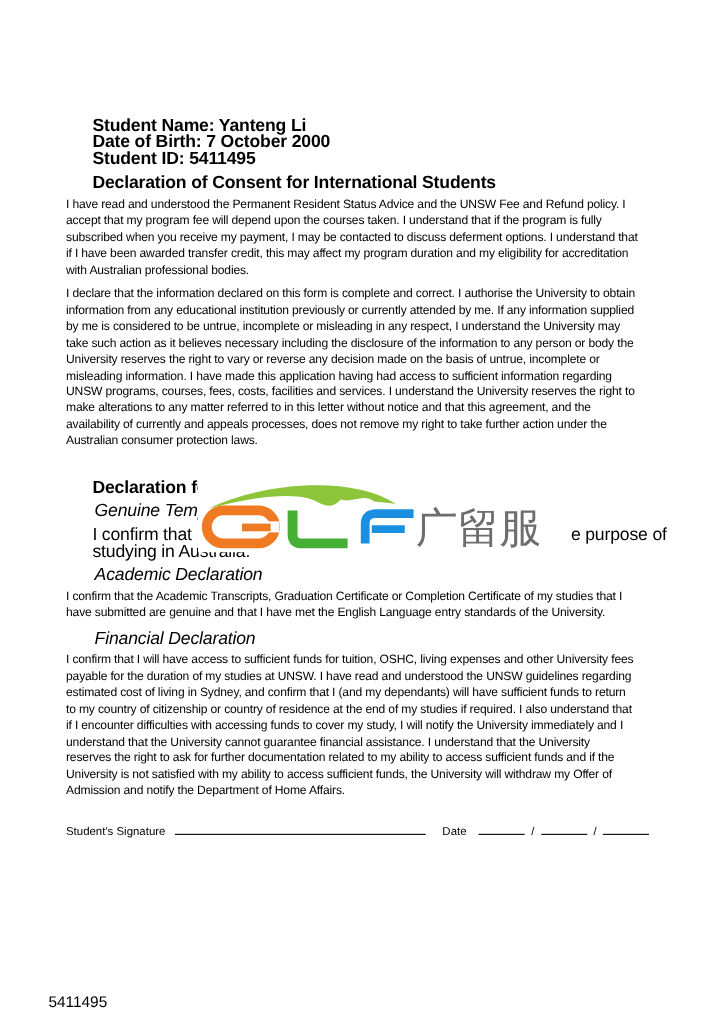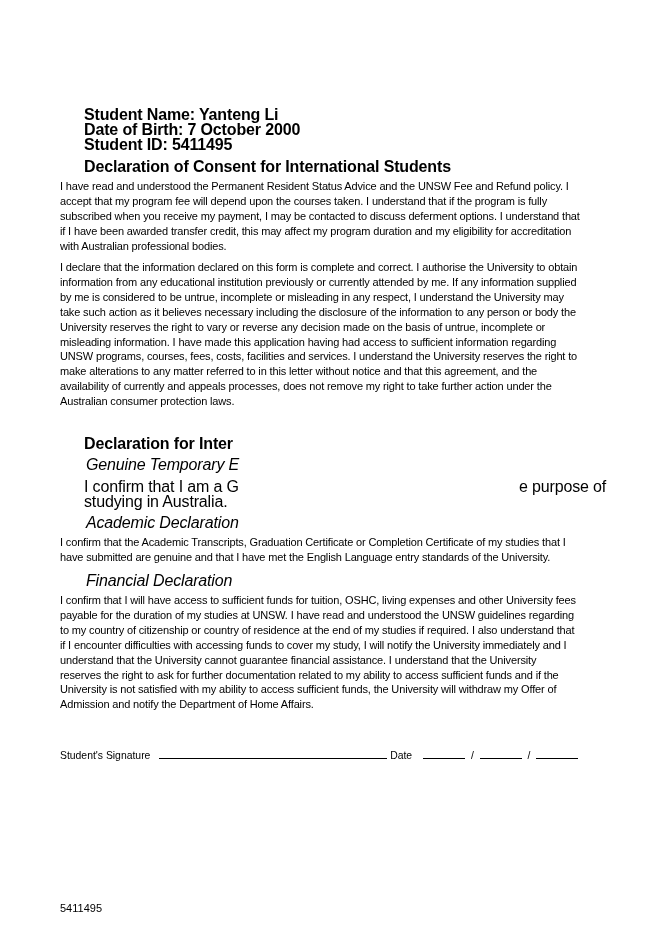--- a/index.html
+++ b/index.html
@@ -7,21 +7,21 @@
          font-family: "Liberation Sans", sans-serif; color: #000; }
   .page { position: absolute; left: 0; top: 0; width: 662px; height: 936px; background: #fff; }
   .txt { position: absolute; left: 60px; width: 545px; font-size: 11px; line-height: 14.9px; letter-spacing: -0.15px; }
   .bold { font-weight: bold; font-size: 10.4px; }
   .ital { font-style: italic; font-size: 10.4px; }
   .line { position: absolute; left: 60px; font-size: 16px; white-space: nowrap; letter-spacing: -0.15px; margin-left: 24px; }
   .para .ln { display: block; white-space: nowrap; }
   .sig-row { position: absolute; left: 60px; top: 748px; font-size: 10.4px; white-space: nowrap; }
   .sig-row span { display: inline-block; }
   .blank { display: inline-block; border-bottom: 1px solid #000; height: 10px; vertical-align: baseline; }
-  .footer-id { position: absolute; left: 60px; top: 902px; font-size: 11px; }
+  .footer-id { position: absolute; left: 44px; top: 902px; font-size: 14px; }
   .logo { position: absolute; left: 180px; top: 436px; width: 310px; height: 66px; background: #fff; }
 </style>
 </head>
 <body>
 
 <div class="page">
 
   <div class="line bold" style="top:106px;">Student Name: Yanteng  Li</div>
   <div class="line bold" style="top:121px;">Date of Birth: 7 October 2000</div>
   <div class="line bold" style="top:136px;">Student ID: 5411495</div>
@@ -58,34 +58,50 @@
   <div class="line ital" style="top:514px; left:62px;">Academic Declaration</div>
   <div class="txt para" style="top:535px;">
     <span class="ln">I confirm that the Academic Transcripts, Graduation Certificate or Completion Certificate of my studies that I</span>
     <span class="ln">have submitted are genuine and that I have met the English Language entry standards of the University.</span>
   </div>
 
   <div class="line ital" style="top:572px; left:62px;">Financial Declaration</div>
   <div class="txt para" style="top:593px;">
     <span class="ln">I confirm that I will have access to sufficient funds for tuition, OSHC, living expenses and other University fees</span>
     <span class="ln">payable for the duration of my studies at UNSW. I have read and understood the UNSW guidelines regarding</span>
+    <span class="ln">estimated cost of living in Sydney, and confirm that I (and my dependants) will have sufficient funds to return</span>
     <span class="ln">to my country of citizenship or country of residence at the end of my studies if required. I also understand that</span>
     <span class="ln">if I encounter difficulties with accessing funds to cover my study, I will notify the University immediately and I</span>
     <span class="ln">understand that the University cannot guarantee financial assistance. I understand that the University</span>
     <span class="ln">reserves the right to ask for further documentation related to my ability to access sufficient funds and if the</span>
     <span class="ln">University is not satisfied with my ability to access sufficient funds, the University will withdraw my Offer of</span>
     <span class="ln">Admission and notify the Department of Home Affairs.</span>
   </div>
 
   <div class="sig-row">
     <span>Student's Signature</span>
     <span class="blank" style="width:228px; margin-left:6px;"></span>
-    <span style="margin-left:0;">Date</span>
+    <span style="margin-left:12px;">Date</span>
     <span class="blank" style="width:42px; margin-left:8px;"></span>
     <span style="margin:0 3px;">/</span>
     <span class="blank" style="width:42px;"></span>
     <span style="margin:0 3px;">/</span>
     <span class="blank" style="width:42px;"></span>
   </div>
 
   <div class="footer-id">5411495</div>
 
+  <div class="logo">
+    <svg width="310" height="66" viewBox="0 0 310 66">
+      <path d="M10 26 C 60 2, 140 -4, 180 22 L 160 20 C 150 12, 140 22, 130 18 C 118 30, 112 20, 100 17 C 80 12, 50 16, 10 26 Z" fill="#8cc43a"></path>
+
+      <rect x="8" y="28" width="62" height="30" rx="15" fill="none" stroke="#f07a22" stroke-width="9"></rect>
+      <rect x="40" y="38" width="34" height="10" fill="#ffffff"></rect>
+      <rect x="40" y="40" width="26" height="7" fill="#f07a22"></rect>
+
+      <path d="M86 28 L86 50 Q86 58 94 58 L136 58" fill="none" stroke="#45b035" stroke-width="9"></path>
+
+      <path d="M152 58 L152 40 Q152 31 162 31 L196 31" fill="none" stroke="#1a8fe0" stroke-width="8"></path>
+      <path d="M158 45 L188 45" fill="none" stroke="#1a8fe0" stroke-width="7"></path>
+      <text x="198" y="57" font-size="38" fill="#6d6d6d" font-family="DejaVu Sans, sans-serif">广留服</text>
+    </svg>
+  </div>
 </div>
 
 </body></html>

